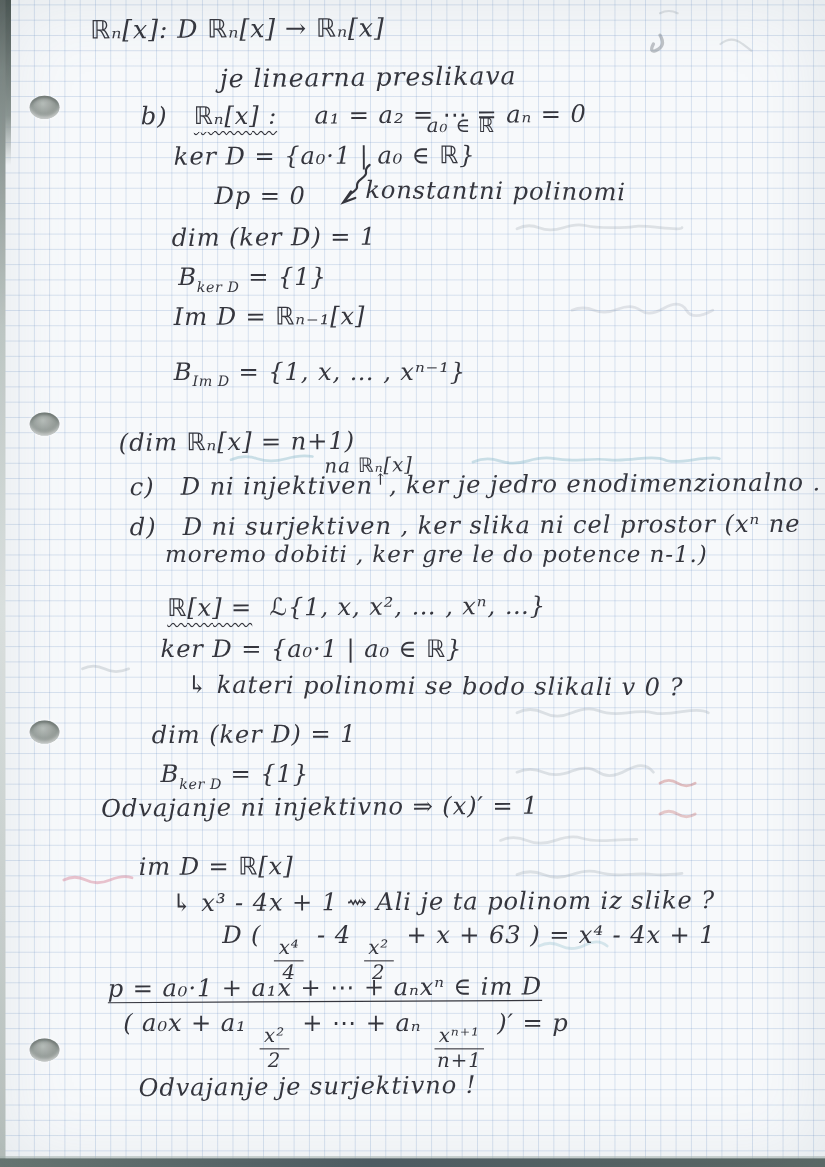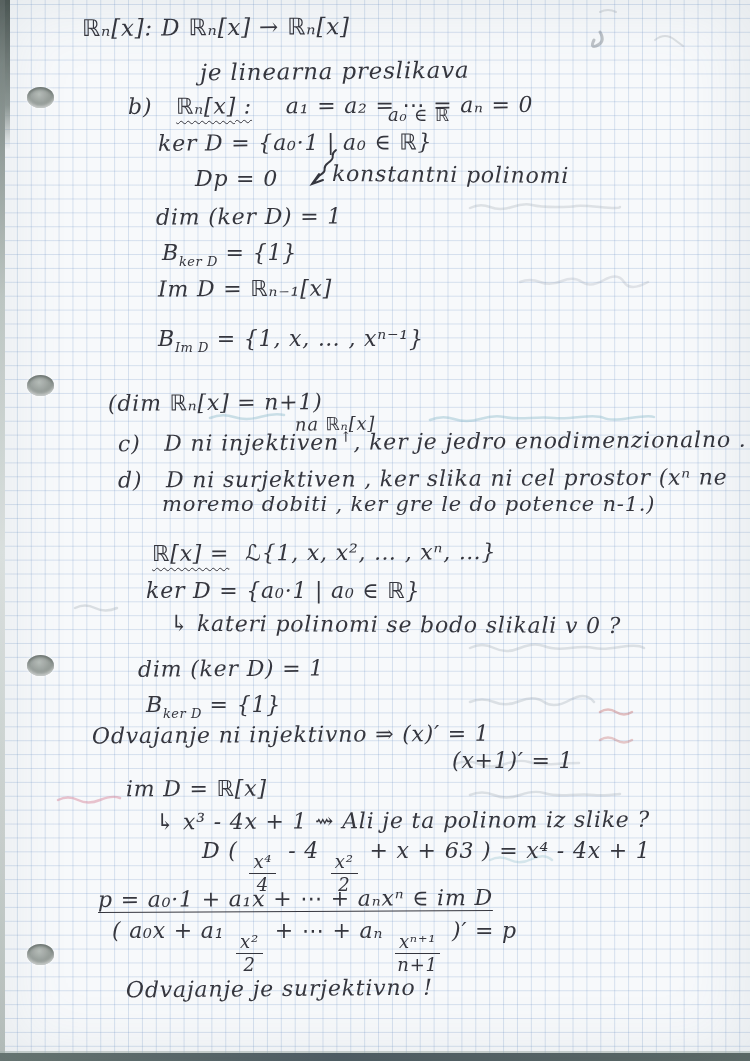--- a/index.html
+++ b/index.html
@@ -126,41 +126,40 @@
   <div class="line" style="left:118px;top:428px;transform:rotate(-0.4deg);">
     <span class="lbl">c)</span>
     <span>D ni injektiven</span><span class="caret">↑</span><span>, ker je jedro enodimenzionalno .</span>
   </div>
 
   <div class="line" style="left:118px;top:466px;transform:rotate(-0.3deg);">
     <span class="lbl">d)</span>
     <span>D ni surjektiven , ker slika ni cel prostor (xⁿ ne</span>
   </div>
 
-  <div class="line" style="left:162px;top:492px;font-size:21px;">moremo dobiti , ker gre le do potence  n-1.)</div>
+  <div class="line" style="left:150px;top:492px;font-size:21px;">moremo dobiti , ker gre le do potence  n-1.)</div>
 
   <div class="line" style="left:152px;top:540px;transform:rotate(-0.3deg);">
     <span class="wavy" style="margin-right:8px;margin-top:10px;">ℝ[x] =</span>
     <span>ℒ{1, x, x², … , xⁿ, …}</span>
   </div>
 
   <div class="line" style="left:146px;top:578px;">ker D = {a₀·1 | a₀ ∈ ℝ}</div>
 
   <div class="line" style="left:170px;top:612px;transform:rotate(0.3deg);">↳ kateri polinomi se bodo slikali v 0 ?</div>
 
   <div class="line" style="left:138px;top:656px;transform:rotate(-0.4deg);">dim (ker D) = 1</div>
 
   <div class="line" style="left:146px;top:692px;">
     <span>B</span><sub class="bsub">ker D</sub>
     <span>= {1}</span>
   </div>
 
   <div class="line" style="left:92px;top:722px;transform:rotate(-0.4deg);">Odvajanje ni injektivno  ⇒  (x)′ = 1</div>
 
-  <div class="line" style="left:452px;top:748px;">(x+1)′ = 1</div>
 
   <div class="line" style="left:126px;top:776px;transform:rotate(-0.3deg);">im D = ℝ[x]</div>
 
   <div class="line" style="left:156px;top:808px;transform:rotate(-0.3deg);">↳ x³ - 4x + 1  ⇝  Ali je ta polinom iz slike ?</div>
 
   <div class="line" style="left:202px;top:838px;">
     <span>D (</span>
     <span class="frac">
         <span class="num">x⁴</span>
         <span class="den">4</span>

